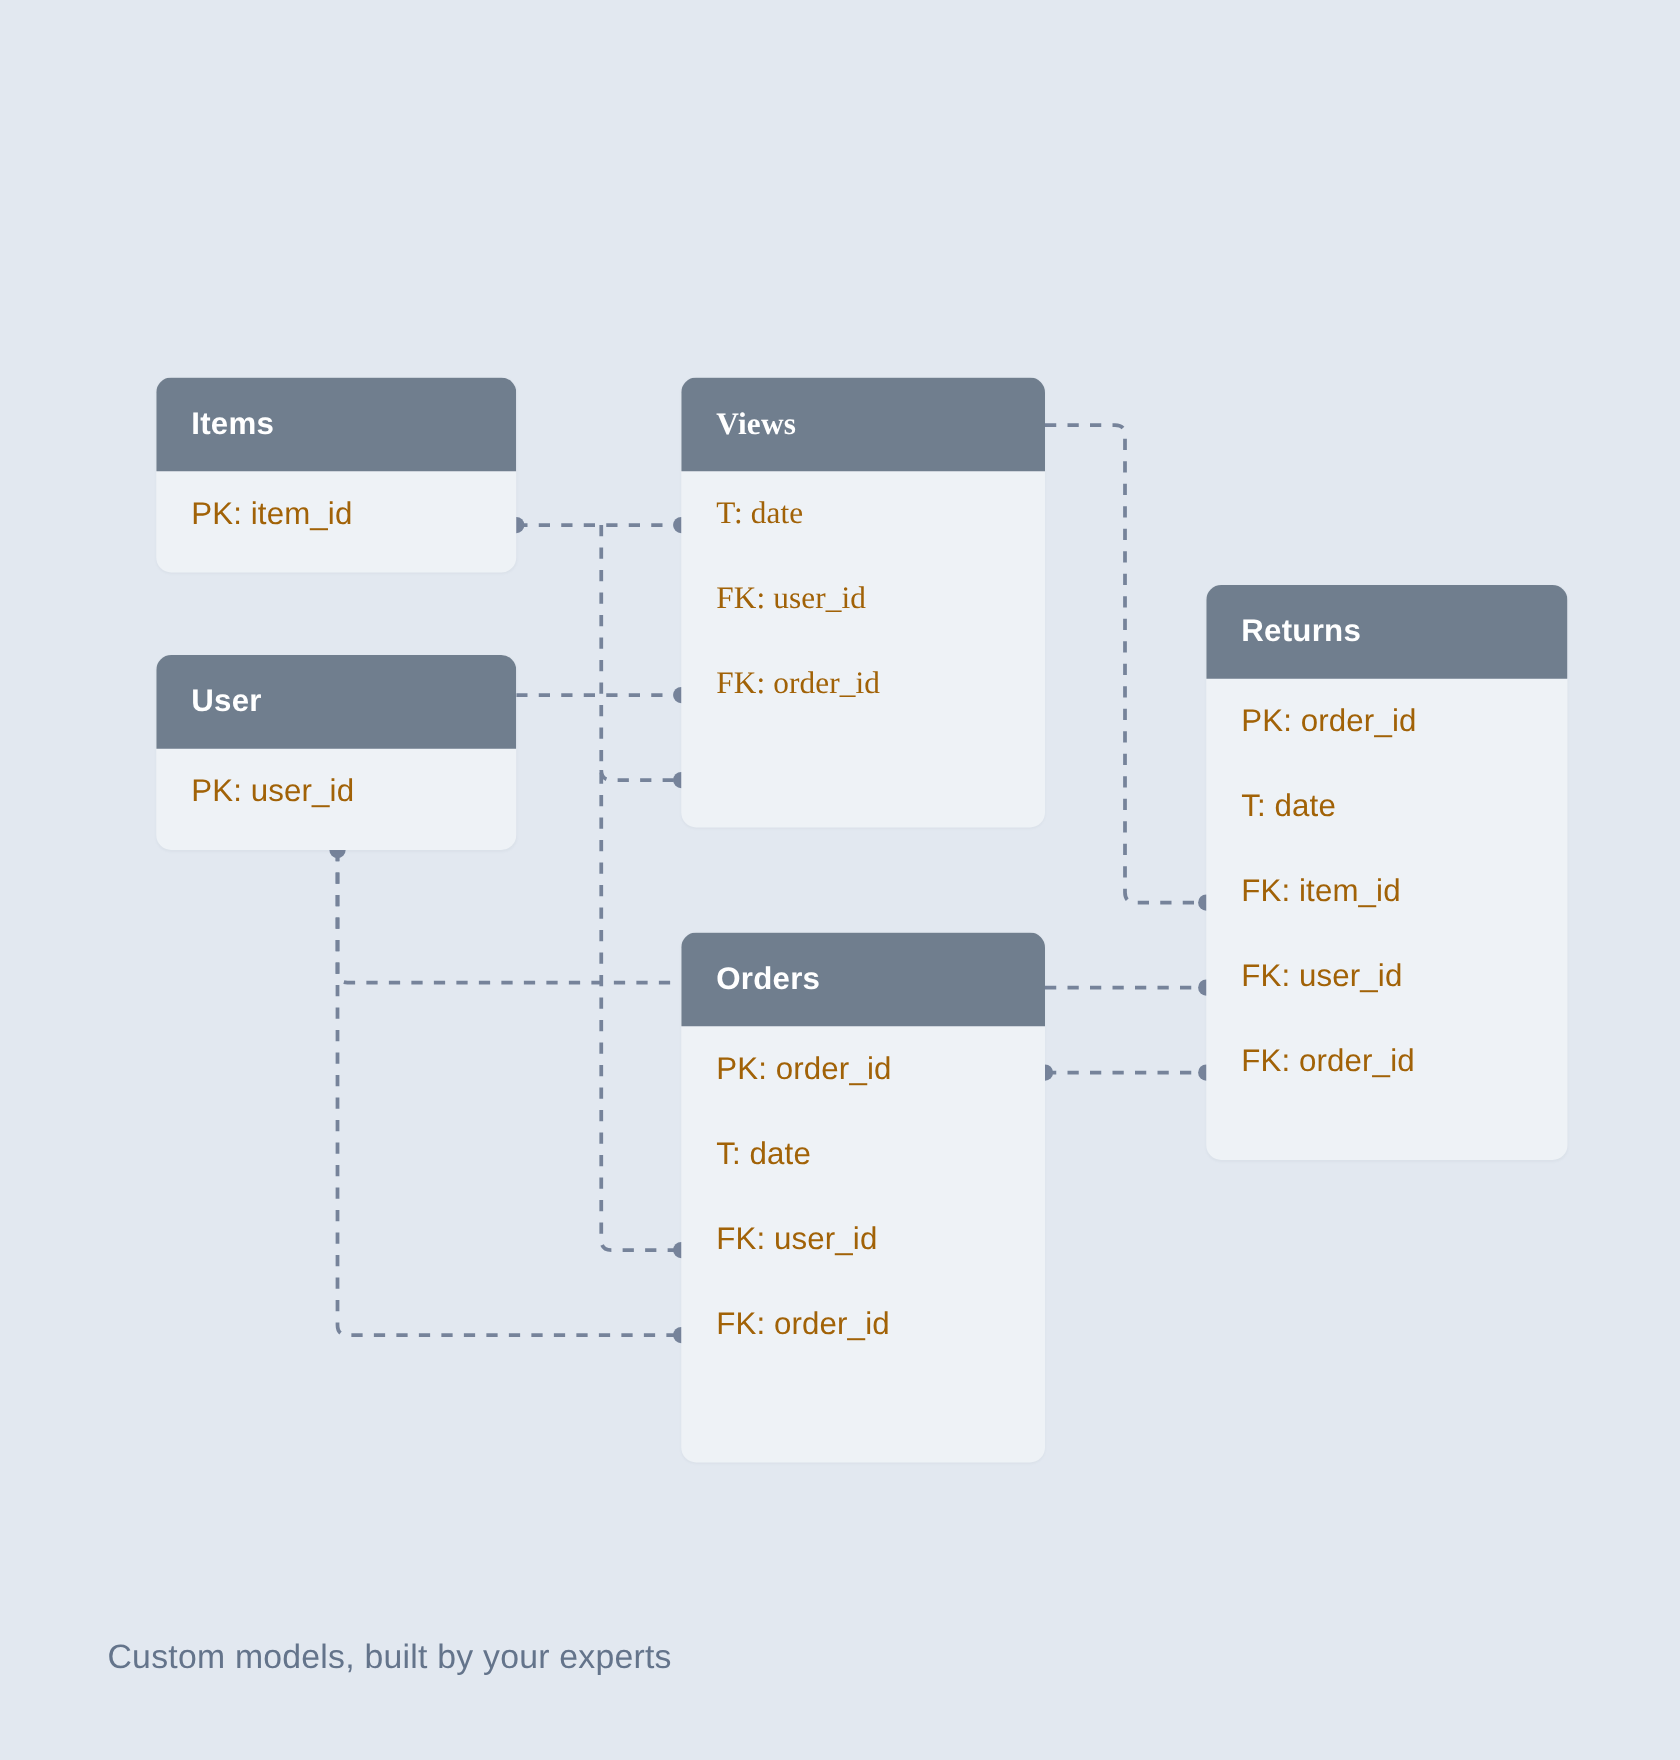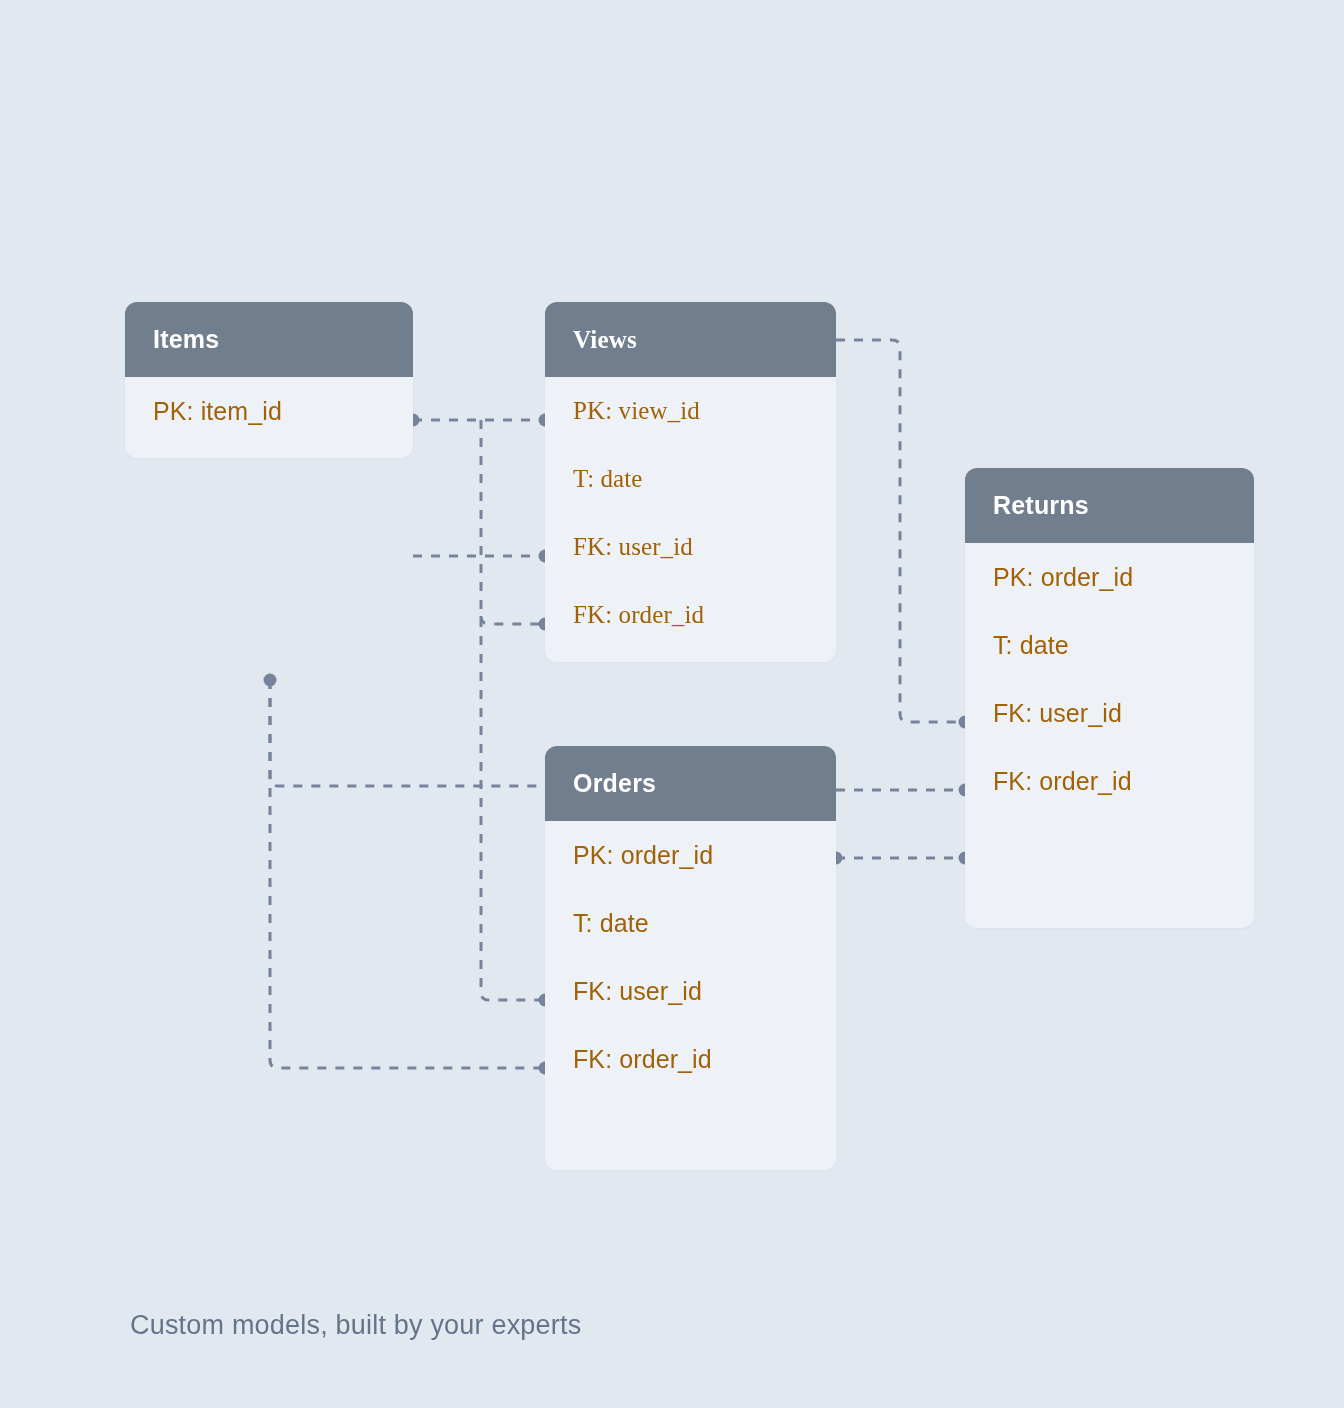--- a/index.html
+++ b/index.html
@@ -60,21 +60,20 @@
     font-size: 25px;
     letter-spacing: 0.1px;
   }
   .caption {
     position: absolute;
     left: 70px;
     top: 1310px;
     font-size: 27px;
     color: #64748b;
     letter-spacing: 0.2px;
-    margin-left: 44px;
   }
 </style>
 </head>
 <body>
 
 <div id="canvas">
 
   <svg id="edges" viewBox="0 0 1344 1408" width="1344" height="1408" xmlns="http://www.w3.org/2000/svg">
     <g fill="none" stroke="#76839a" stroke-width="3" stroke-dasharray="9 9" stroke-linecap="butt">
 
@@ -114,33 +113,39 @@
   <div class="table-card" style="left:109px; top:302px; width:288px; height:156px;">
     <div class="table-header">Items</div>
     <div class="table-fields">
       <div class="field-row">PK: item_id</div>
     </div>
   </div>
 
   <div class="table-card" style="left:529px; top:302px; width:291px; height:360px;font-family:Liberation Serif, serif;">
     <div class="table-header">Views</div>
     <div class="table-fields">
-      <div class="field-row">PK: view_id</div>
       <div class="field-row">T: date</div>
       <div class="field-row">FK: user_id</div>
       <div class="field-row">FK: order_id</div>
     </div>
   </div>
 
+  <div class="table-card" style="left:109px; top:524px; width:288px; height:156px;">
+    <div class="table-header">User</div>
+    <div class="table-fields">
+      <div class="field-row">PK: user_id</div>
+    </div>
+  </div>
 
   <div class="table-card" style="left:949px; top:468px; width:289px; height:460px;">
     <div class="table-header">Returns</div>
     <div class="table-fields">
       <div class="field-row">PK: order_id</div>
       <div class="field-row">T: date</div>
+      <div class="field-row">FK: item_id</div>
       <div class="field-row">FK: user_id</div>
       <div class="field-row">FK: order_id</div>
     </div>
   </div>
 
   <div class="table-card" style="left:529px; top:746px; width:291px; height:424px;">
     <div class="table-header">Orders</div>
     <div class="table-fields">
       <div class="field-row">PK: order_id</div>
       <div class="field-row">T: date</div>

